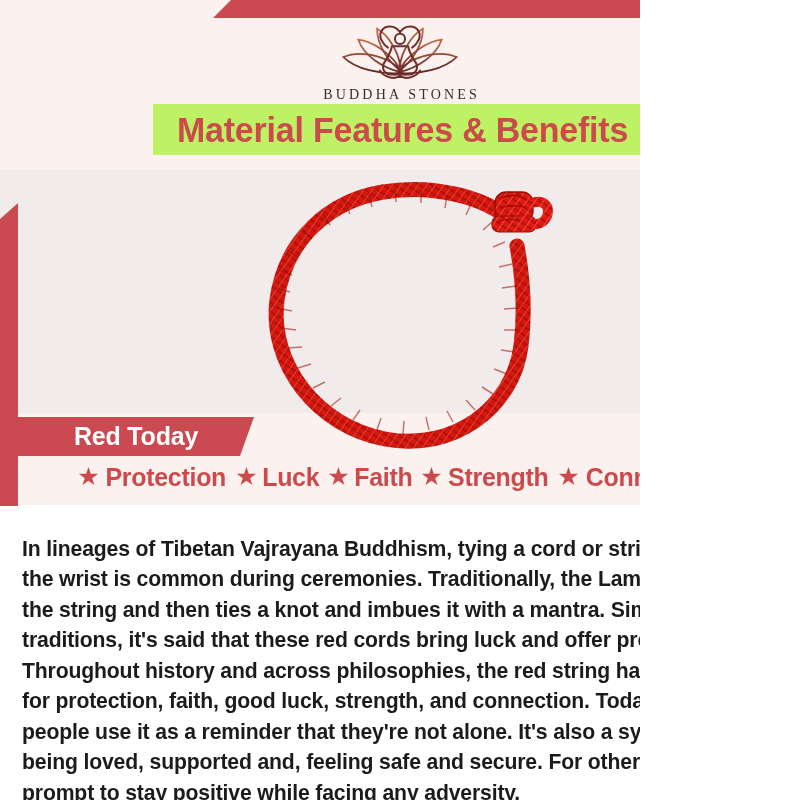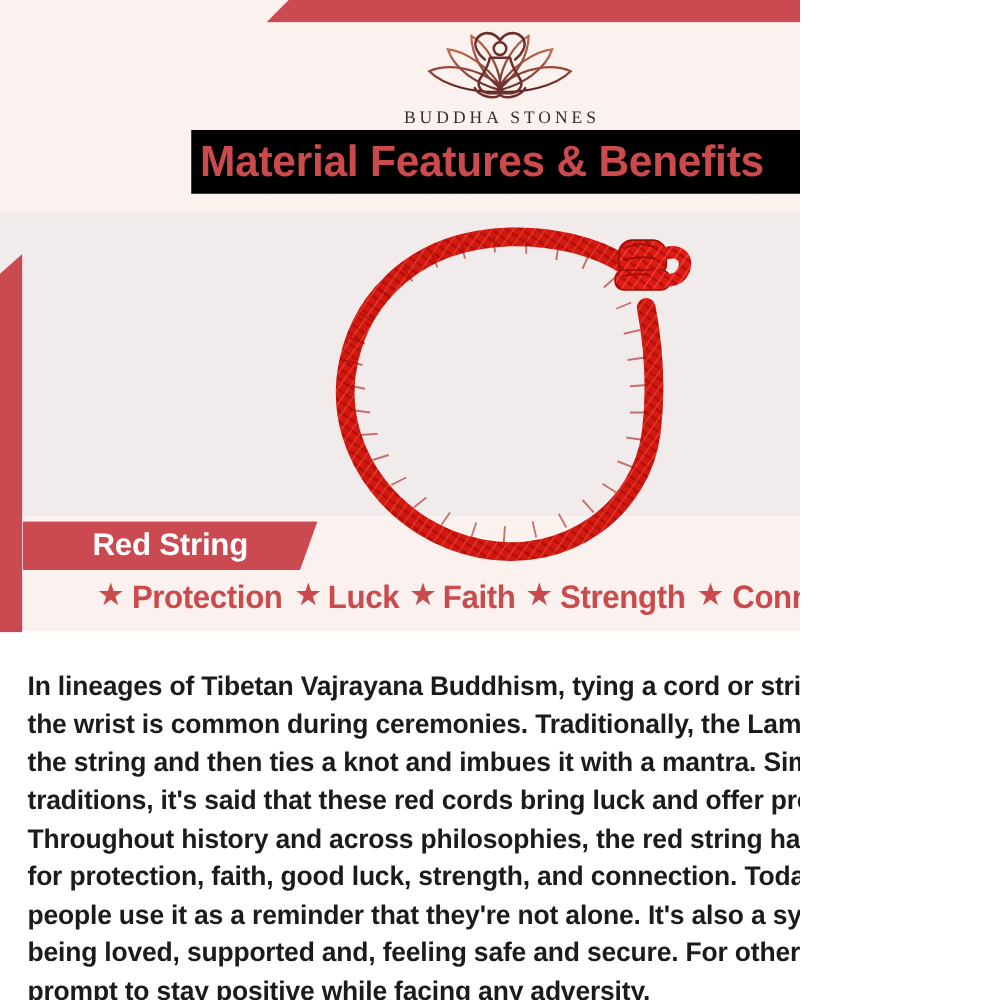--- a/index.html
+++ b/index.html
@@ -91,24 +91,24 @@
     color: #3a2b28;
     font-weight: 400;
     text-indent: 3.2px;
   }
 
   
   .title-band {
     position: absolute;
     left: 153px; top: 104px;
     width: 500px; height: 51px;
-    background: #000000;
-    display: flex;
-    align-items: center;
-    justify-content: flex-start;
+    background: #bef264;
+    display: flex;
+    align-items: center;
+    justify-content: center;
   }
   .title-text {
     font-family: "Liberation Sans Narrow", "Liberation Sans", sans-serif;
     font-weight: 700;
     font-size: 35px;
     letter-spacing: -0.2px;
     color: #cb4a4c;
     white-space: nowrap;
     transform: scaleX(0.97);
   }
@@ -285,21 +285,21 @@
         <path d="M246 30 q 14 -6 26 2" stroke="#a50e07" stroke-width="1.6" fill="none"></path>
         <path d="M244 40 q 16 -5 32 1" stroke="#a50e07" stroke-width="1.6" fill="none"></path>
         <path d="M243 53 q 16 -4 32 2" stroke="#a50e07" stroke-width="1.4" fill="none"></path>
       </g>
 
       <path d="M274 36 C 288 30, 296 38, 292 48 C 288 58, 276 58, 270 52" fill="none" stroke="url(#braid)" stroke-width="10" stroke-linecap="round"></path>
     </svg>
   </div>
 
   <div class="banner">
-    <span class="banner-label">Red String</span>
+    <span class="banner-label">Red Today</span>
   </div>
 
   <div class="benefits">
     <div class="benefit">
       <span class="star">★</span>
       <span class="label">Protection</span>
     </div>
     <div class="benefit">
       <span class="star">★</span>
       <span class="label">Luck</span>

